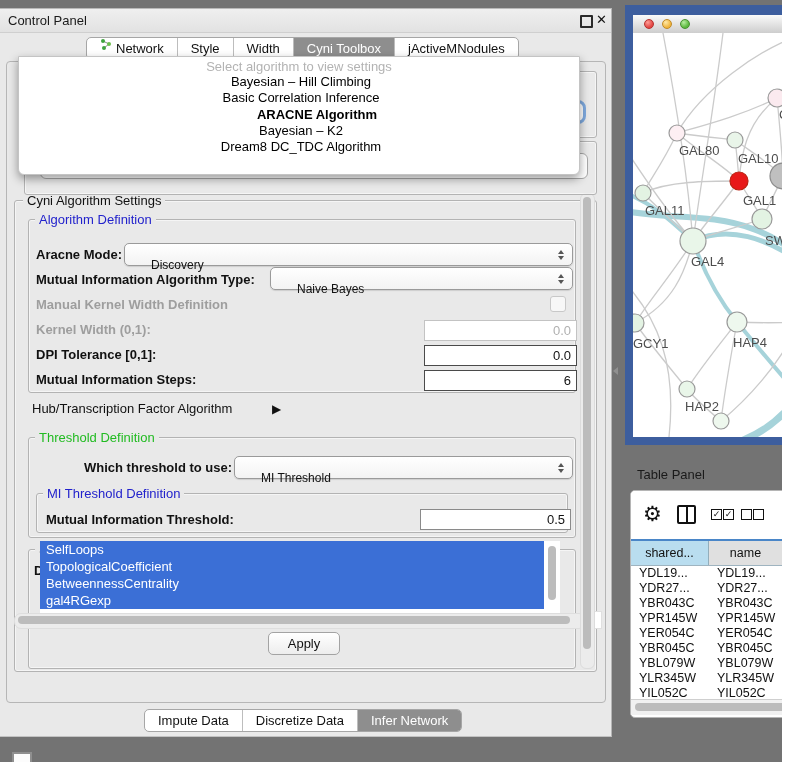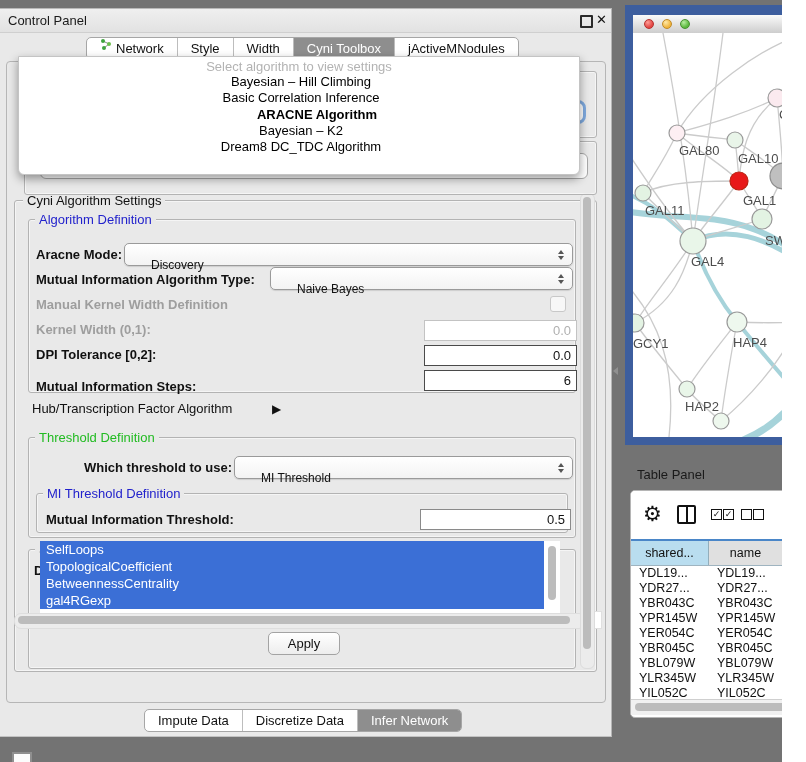--- a/index.html
+++ b/index.html
@@ -180,23 +180,23 @@
       <span class="val">Naive Bayes</span>
       <span class="arrows">
           <span class="tri-up"></span>
           <span class="tri-dn"></span>
         </span>
     </div>
     <span class="lbl off" style="left:36px;top:288px;">Manual Kernel Width Definition</span>
     <div class="abs" style="left:550px;top:287px;width:14px;height:14px;background:#f7f7f7;border:1px solid #c8c8c8;border-radius:3px;"></div>
     <span class="lbl off" style="left:36px;top:313px;">Kernel Width (0,1):</span>
     <div class="field disabled" style="left:424px;top:311px;width:146px;height:19px;">0.0</div>
-    <span class="lbl" style="left:36px;top:338px;">DPI Tolerance [0,2]:</span>
+    <span class="lbl" style="left:36px;top:338px;">DPI Tolerance [0,1]:</span>
     <div class="field enabled" style="left:424px;top:336px;width:146px;height:19px;">0.0</div>
-    <span class="lbl" style="left:36px;top:363px;margin-top:7px;">Mutual Information Steps:</span>
+    <span class="lbl" style="left:36px;top:363px;">Mutual Information Steps:</span>
     <div class="field enabled" style="left:424px;top:361px;width:146px;height:19px;">6</div>
 
     <span class="plain" style="left:32px;top:392px;">Hub/Transcription Factor Algorithm</span>
     <span class="abs" style="left:272px;top:393px;font-size:12px;color:#111;">▶</span>
 
     <div class="abs groupbox" style="left:28px;top:428px;width:546px;height:99px;">
       <span class="group-title" style="left:6px;color:#22bb22;">Threshold Definition</span>
     </div>
     <span class="lbl" style="left:84px;top:451px;">Which threshold to use:</span>
     <div class="combo" style="left:234px;top:447px;width:337px;">

